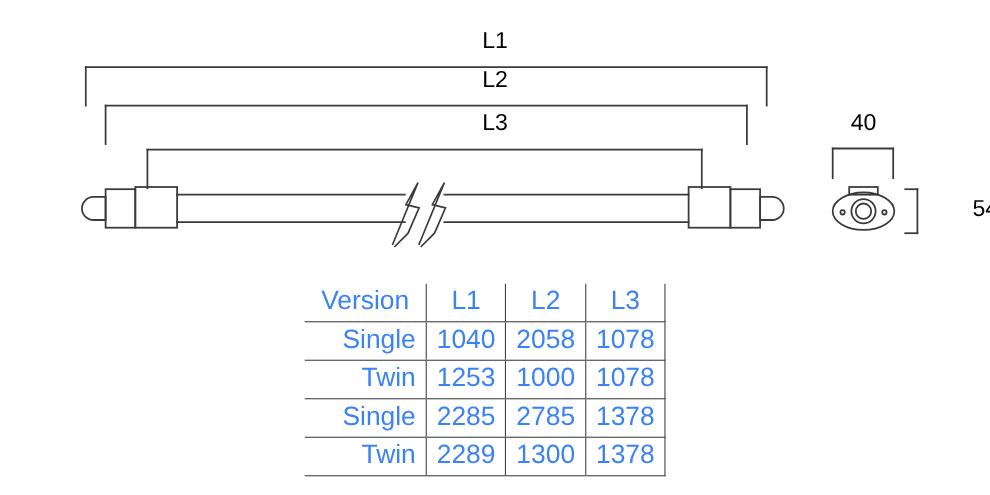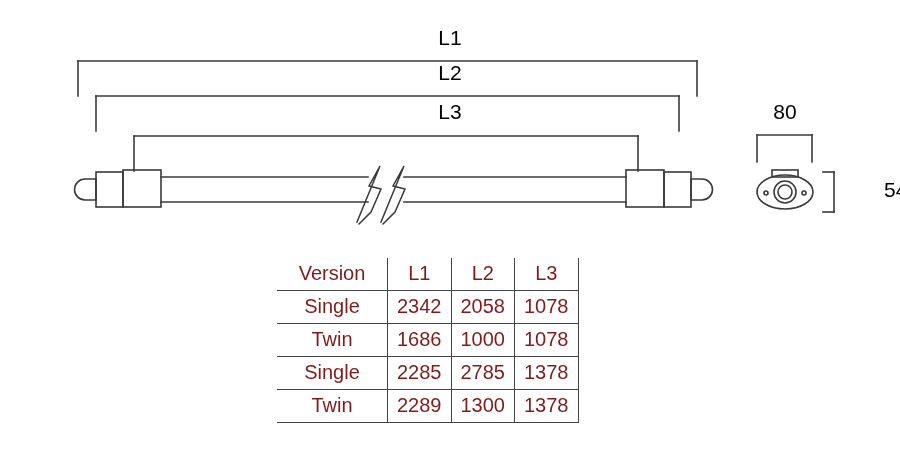--- a/index.html
+++ b/index.html
@@ -31,34 +31,35 @@
     color: #000;
     text-align: center;
     white-space: nowrap;
     line-height: 1;
   }
   #spec-table {
     position: absolute;
     left: 277px;
     top: 258px;
     border-collapse: collapse;
-    font-size: 20px;
-    color: #7f1d1d;
+    font-size: 24px;
+    color: #3b82f6;
   }
   #spec-table td {
     padding: 2px 9px 4px 9px;
     height: 26px;
     text-align: center;
     border-top: 1.3px solid #444;
     border-bottom: 1.3px solid #444;
     border-left: 1.3px solid #444;
     white-space: nowrap;
   }
   #spec-table td.col-version {
     border-left: none;
+    text-align: right;
     min-width: 92px;
   }
   #spec-table td.col-last {
     border-right: 1.3px solid #444;
   }
   #spec-table tr.header-row td {
     border-top: none;
   }
   #spec-table tr.header-row td.col-version {
     text-align: center;
@@ -156,41 +157,41 @@
 
     </g>
   </svg>
 
   <div class="dim-label" style="left:0; top:27px; width:900px;">L1</div>
 
   <div class="dim-label" style="left:0; top:62px; width:900px;">L2</div>
 
   <div class="dim-label" style="left:0; top:101px; width:900px;">L3</div>
 
-  <div class="dim-label" style="left:755px; top:101px; width:60px;">80</div>
+  <div class="dim-label" style="left:755px; top:101px; width:60px;">40</div>
 
   <div class="dim-label" style="left:884px; top:179px; width:50px; text-align:left;">54</div>
 
   <table id="spec-table">
     <tbody>
       <tr class="header-row">
         <td class="col-version">Version</td>
         <td>L1</td>
         <td>L2</td>
         <td class="col-last">L3</td>
       </tr>
       <tr>
         <td class="col-version">Single</td>
-        <td>2342</td>
+        <td>1040</td>
         <td>2058</td>
         <td class="col-last">1078</td>
       </tr>
       <tr>
         <td class="col-version">Twin</td>
-        <td>1686</td>
+        <td>1253</td>
         <td>1000</td>
         <td class="col-last">1078</td>
       </tr>
       <tr>
         <td class="col-version">Single</td>
         <td>2285</td>
         <td>2785</td>
         <td class="col-last">1378</td>
       </tr>
       <tr>

